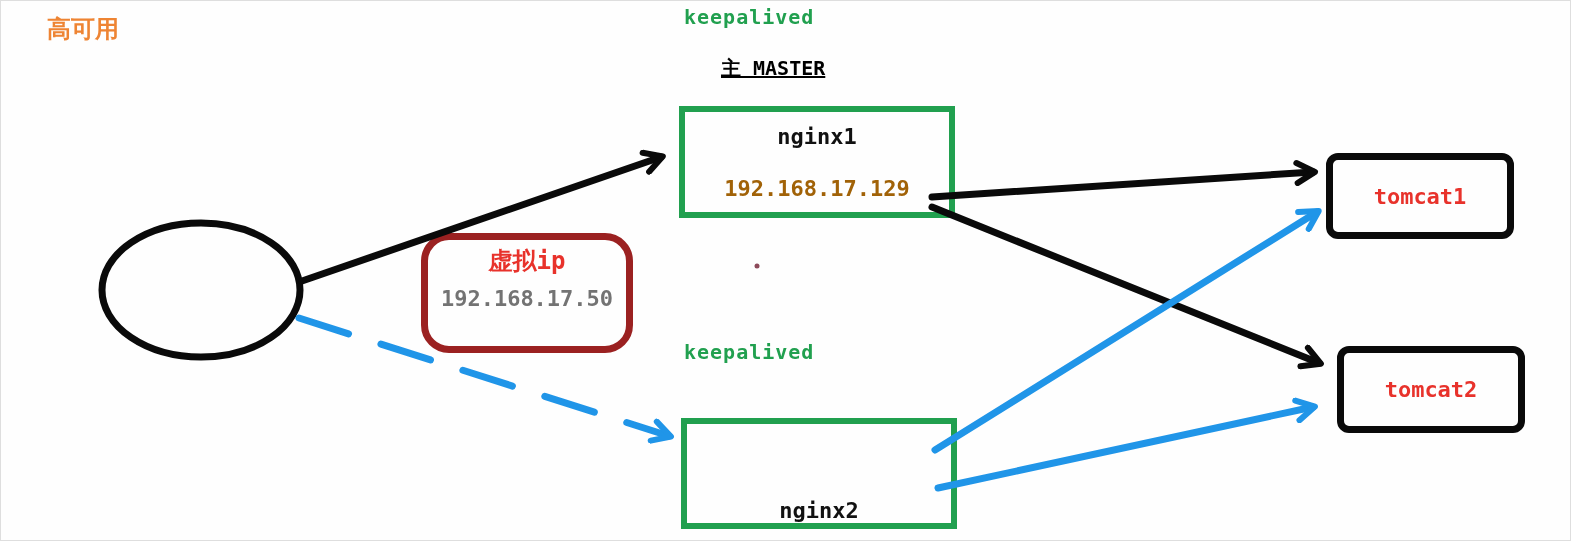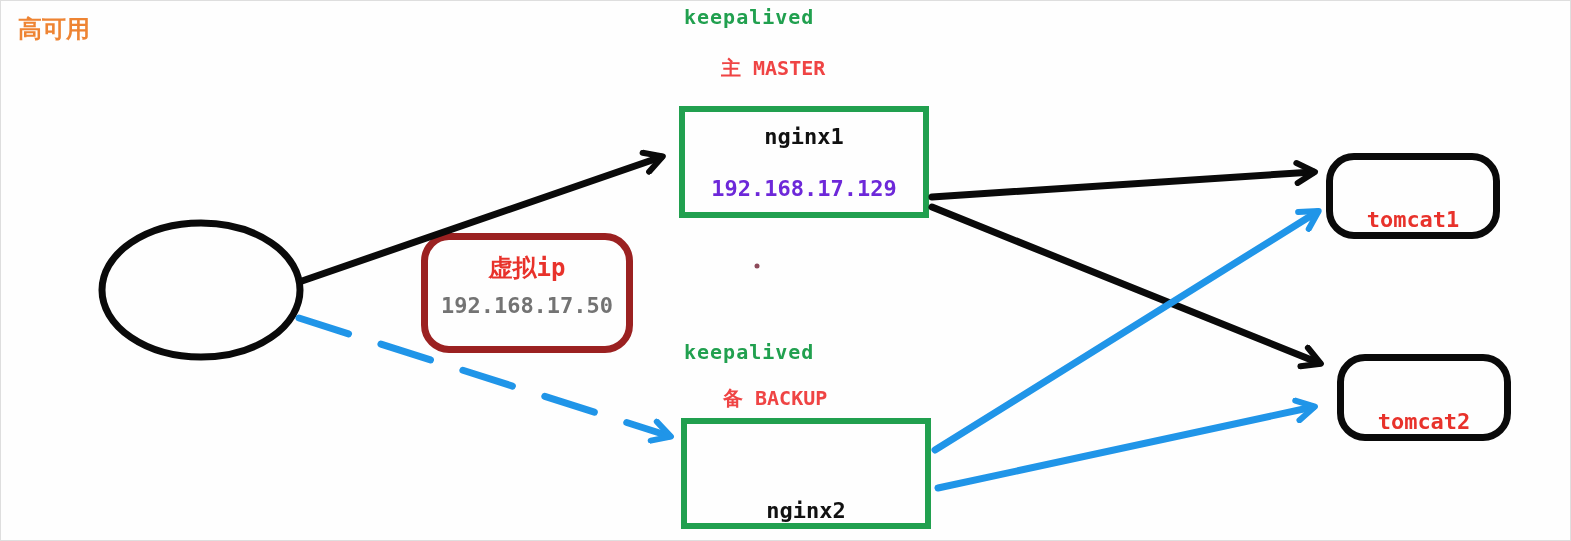--- a/index.html
+++ b/index.html
@@ -9,101 +9,100 @@
     height: 541px;
     box-sizing: border-box;
     background: #fefefe;
     border: 1px solid #dedede;
     overflow: hidden;
     font-family: "DejaVu Sans Mono", "Liberation Mono", monospace;
     font-weight: bold;
   }
   .lbl { position: absolute; white-space: nowrap; font-size: 20px; z-index: 3; }
   .green-text  { color: #21a04f; letter-spacing: 1px; }
-  .red-text    { color: #ef4444; }
+  .red-text    { color: #000000; text-decoration: underline; }
   .orange-text { color: #ee8433; font-size: 24px; }
 
   .node {
     position: absolute;
     box-sizing: border-box;
     background: #fefefe;
     display: flex;
     flex-direction: column;
     align-items: center;
     text-align: center;
     z-index: 2;
   }
   .nginx-box {
     border: 6px solid #21a04f;
-    width: 250px;
+    width: 276px;
     height: 112px;
     justify-content: center;
     gap: 27px;
   }
   .nginx-box .name { color: #111111; font-size: 22px; }
-  .nginx-box .ip   { color: #6d28d9; font-size: 22px; }
+  .nginx-box .ip   { color: #a16207; font-size: 22px; }
 
   .vip-box {
     left: 420px; top: 232px;
     width: 212px; height: 120px;
     border: 7px solid #9b2121;
     border-radius: 28px;
     justify-content: flex-start;
-    padding-top: 12px;
+    padding-top: 5px;
     gap: 9px;
   }
   .vip-box .vip-title { color: #e8322b; font-size: 24px; }
   .vip-box .vip-ip    { color: #737373; font-size: 22px; }
 
   .tomcat-box {
-    width: 174px; height: 86px;
+    width: 188px; height: 86px;
     border: 7px solid #0a0a0a;
-    border-radius: 28px;
-    justify-content: flex-end;
+    border-radius: 12px;
+    justify-content: center;
   }
   .tomcat-box .name { color: #e8322b; font-size: 22px; }
 
   svg.wires {
     position: absolute;
     left: 0; top: 0;
     z-index: 5;
     pointer-events: none;
   }
 </style>
 </head>
 <body>
 
 <div class="canvas">
 
-  <div class="lbl orange-text" style="left:17px; top:12px;">高可用</div>
+  <div class="lbl orange-text" style="left:46px; top:12px;">高可用</div>
 
   <div class="lbl green-text" style="left:683px; top:4px;">keepalived</div>
   <div class="lbl red-text" style="left:720px; top:54px;">主 MASTER</div>
 
   <div class="node nginx-box" style="left:678px; top:105px;">
     <div class="name">nginx1</div>
     <div class="ip">192.168.17.129</div>
   </div>
 
   <div class="node vip-box">
     <div class="vip-title">虚拟ip</div>
     <div class="vip-ip">192.168.17.50</div>
   </div>
 
   <div class="lbl green-text" style="left:683px; top:339px;">keepalived</div>
-  <div class="lbl red-text" style="left:722px; top:384px;">备 BACKUP</div>
 
   <div class="node nginx-box" style="left:680px; top:417px; height:111px;justify-content:flex-end;">
     <div class="name">nginx2</div>
   </div>
 
   <div class="node tomcat-box" style="left:1325px; top:152px;">
     <div class="name">tomcat1</div>
   </div>
-  <div class="node tomcat-box" style="left:1336px; top:345px; height:87px;margin-top:8px;">
+  <div class="node tomcat-box" style="left:1336px; top:345px; height:87px;">
     <div class="name">tomcat2</div>
   </div>
 
   <svg class="wires" width="1571" height="541" viewBox="0 0 1571 541">
     <defs>
       <marker id="arrow-black" viewBox="0 0 26 26" refX="20" refY="13" markerWidth="26" markerHeight="26" markerUnits="userSpaceOnUse" orient="auto">
         <path d="M4,3 L22,13 L4,23" fill="none" stroke="#0a0a0a" stroke-width="6" stroke-linecap="round" stroke-linejoin="round"></path>
       </marker>
       <marker id="arrow-blue" viewBox="0 0 26 26" refX="20" refY="13" markerWidth="26" markerHeight="26" markerUnits="userSpaceOnUse" orient="auto">
         <path d="M4,3 L22,13 L4,23" fill="none" stroke="#2095e8" stroke-width="6" stroke-linecap="round" stroke-linejoin="round"></path>

